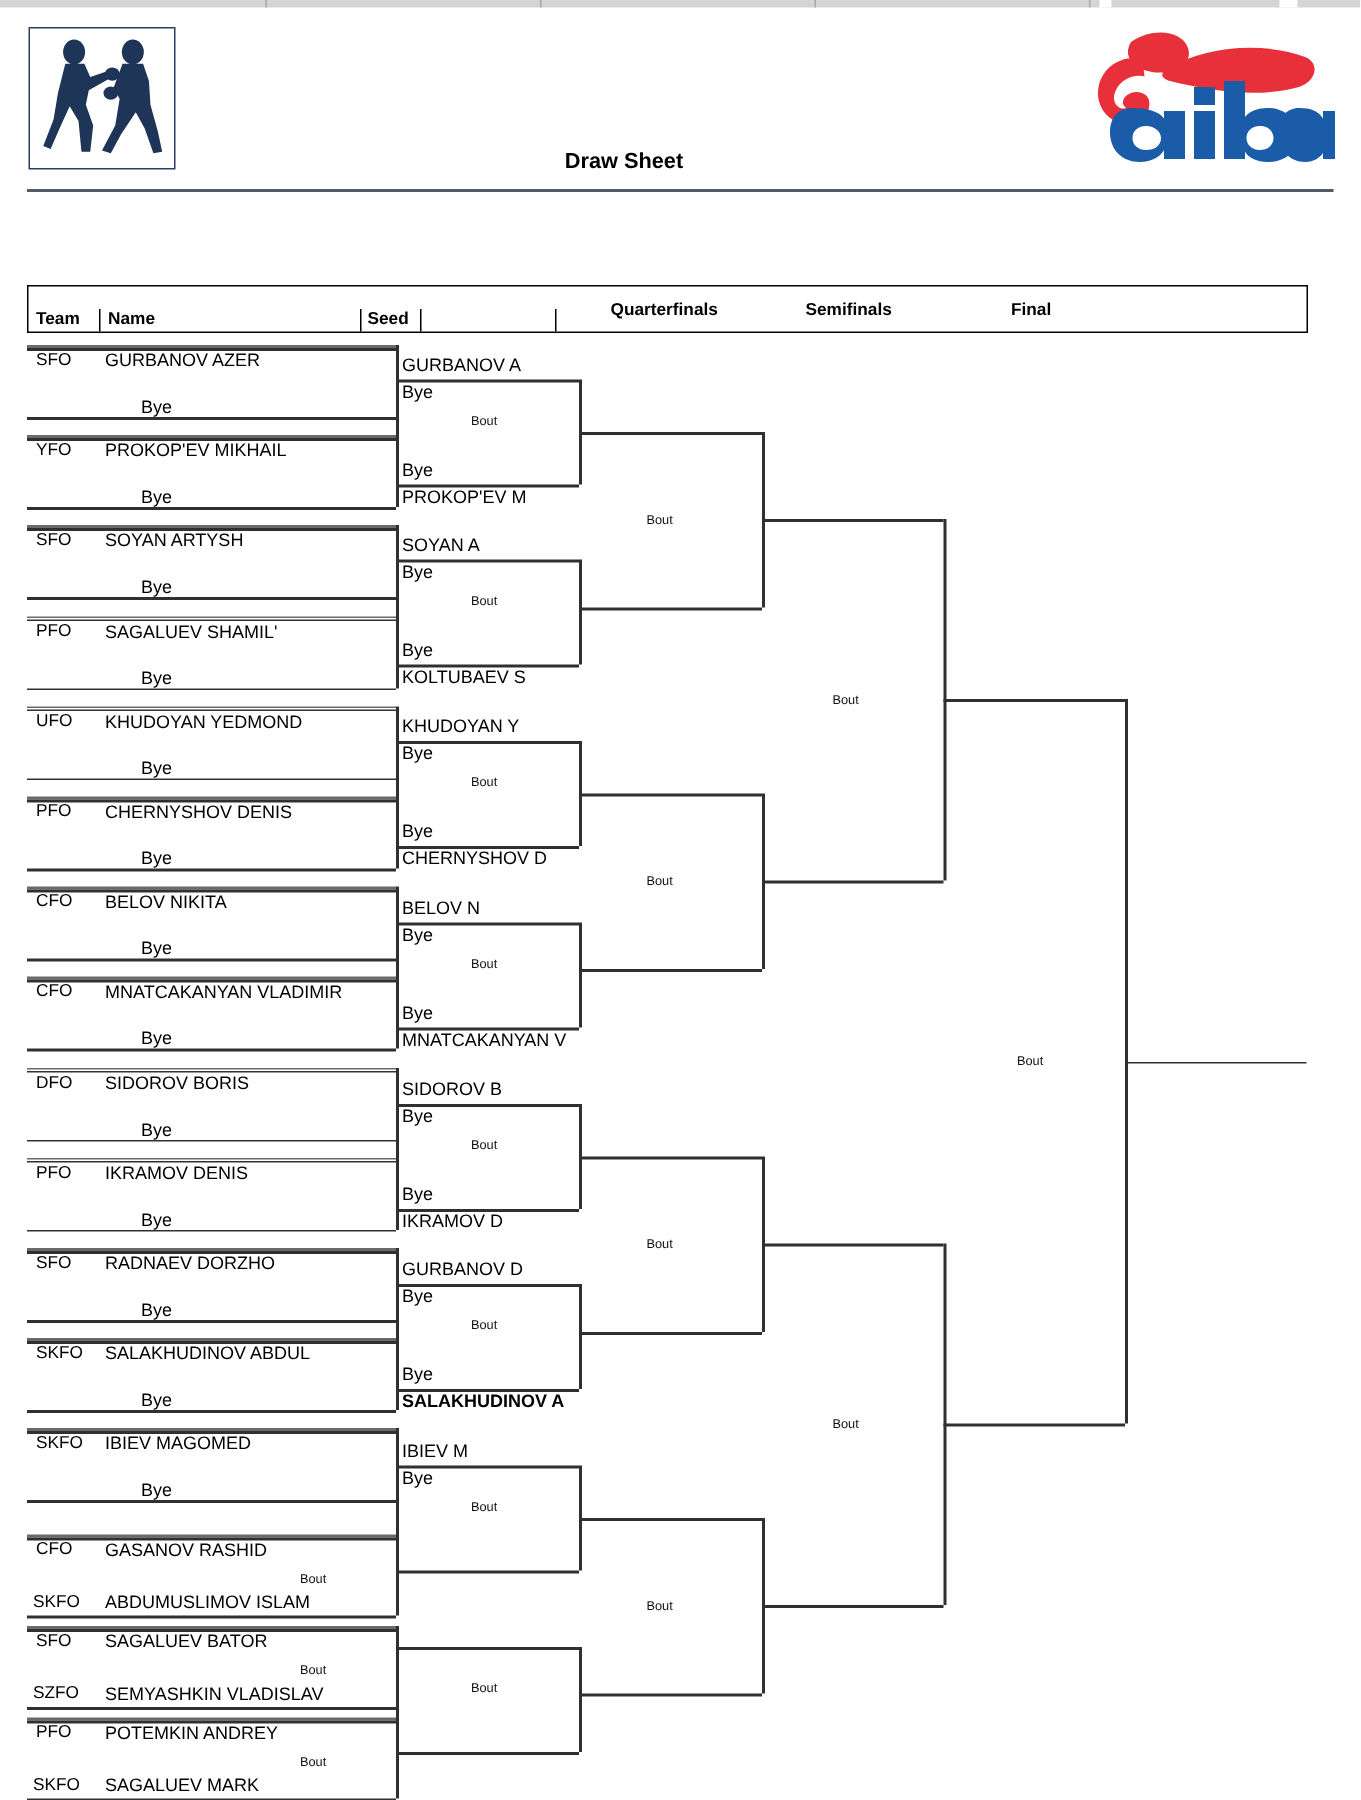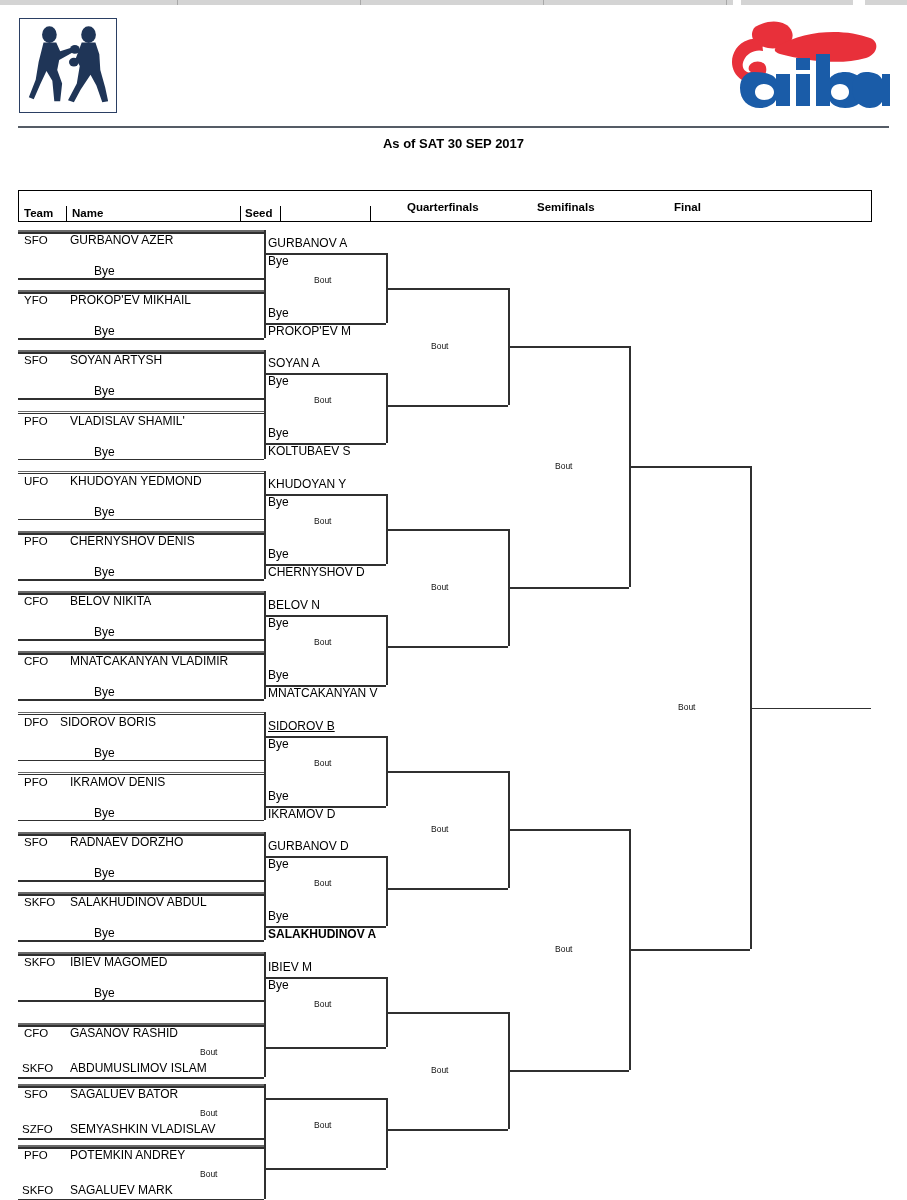--- a/index.html
+++ b/index.html
@@ -228,22 +228,22 @@
         <rect x="78" y="58" width="14" height="32"></rect>
         <rect x="78" y="42" width="14" height="12"></rect>
 
         <path d="M98 38 L112 38 L112 62 C115 58 121 56 127 56 C139 56 147 64 147 74 C147 85 139 92 127 92 C120 92 114 89 112 85 L112 90 L98 90 Z M122 68 C116 68 113 72 113 76 C113 80 116 84 122 84 C128 84 131 80 131 76 C131 72 128 68 122 68 Z"></path>
 
         <path d="M160 56 C152 56 146 62 146 72 C146 84 154 92 164 92 C170 92 174 89 176 86 L176 90 L186 90 L186 58 L176 58 L176 63 C173 58 168 56 160 56 Z" transform="translate(-12,0)"></path>
       </g>
     </svg>
   </div>
 
+  <div class="h-title" id="title-type">Draw Sheet</div>
   <div id="hr-under-title"></div>
-  <div id="asof">As of SAT 30 SEP 2017</div>
 
   <div id="hdr-table">
     <div class="hdr-cell" id="hdr-team">Team</div>
     <div class="hdr-cell" id="hdr-name">Name</div>
     <div class="hdr-cell" id="hdr-seed">Seed</div>
     <div class="hdr-cell" id="hdr-blank"></div>
     <div class="hdr-round" id="hdr-qf">Quarterfinals</div>
     <div class="hdr-round" id="hdr-sf">Semifinals</div>
     <div class="hdr-round" id="hdr-fi">Final</div>
   </div>
@@ -268,21 +268,21 @@
       <div class="hline" style="left:18px;top:398.4px;width:246px;"></div>
       <div class="vline" style="left:264px;top:350.4px;height:48px;"></div>
       <div class="team-code" style="left:24px;top:354.4px;">SFO</div>
       <div class="boxer-name" style="left:70px;top:353.4px;">SOYAN ARTYSH</div>
       <div class="bye-text" style="left:94px;top:384.4px;">Bye</div>
       <div class="hline gray" style="left:18px;top:410.6px;width:246px;"></div>
       <div class="hline" style="left:18px;top:412.6px;width:246px;"></div>
       <div class="hline" style="left:18px;top:458.6px;width:246px;"></div>
       <div class="vline" style="left:264px;top:410.6px;height:48px;"></div>
       <div class="team-code" style="left:24px;top:414.6px;">PFO</div>
-      <div class="boxer-name" style="left:70px;top:413.6px;">VLADISLAV SHAMIL'</div>
+      <div class="boxer-name" style="left:70px;top:413.6px;">SAGALUEV SHAMIL'</div>
       <div class="bye-text" style="left:94px;top:444.6px;">Bye</div>
       <div class="hline gray" style="left:18px;top:470.8px;width:246px;"></div>
       <div class="hline" style="left:18px;top:472.8px;width:246px;"></div>
       <div class="hline" style="left:18px;top:518.8px;width:246px;"></div>
       <div class="vline" style="left:264px;top:470.8px;height:47.99999999999994px;"></div>
       <div class="team-code" style="left:24px;top:474.8px;">UFO</div>
       <div class="boxer-name" style="left:70px;top:473.8px;">KHUDOYAN YEDMOND</div>
       <div class="bye-text" style="left:94px;top:504.79999999999995px;">Bye</div>
       <div class="hline gray" style="left:18px;top:531px;width:246px;"></div>
       <div class="hline" style="left:18px;top:533px;width:246px;"></div>
@@ -303,21 +303,21 @@
       <div class="hline" style="left:18px;top:699.4000000000001px;width:246px;"></div>
       <div class="vline" style="left:264px;top:651.4000000000001px;height:48px;"></div>
       <div class="team-code" style="left:24px;top:655.4000000000001px;">CFO</div>
       <div class="boxer-name" style="left:70px;top:654.4000000000001px;">MNATCAKANYAN VLADIMIR</div>
       <div class="bye-text" style="left:94px;top:685.4000000000001px;">Bye</div>
       <div class="hline gray" style="left:18px;top:711.6px;width:246px;"></div>
       <div class="hline" style="left:18px;top:713.6px;width:246px;"></div>
       <div class="hline" style="left:18px;top:759.6px;width:246px;"></div>
       <div class="vline" style="left:264px;top:711.6px;height:48px;"></div>
       <div class="team-code" style="left:24px;top:715.6px;">DFO</div>
-      <div class="boxer-name" style="left:60px;top:714.6px;">SIDOROV BORIS</div>
+      <div class="boxer-name" style="left:70px;top:714.6px;">SIDOROV BORIS</div>
       <div class="bye-text" style="left:94px;top:745.6px;">Bye</div>
       <div class="hline gray" style="left:18px;top:771.8000000000001px;width:246px;"></div>
       <div class="hline" style="left:18px;top:773.8000000000001px;width:246px;"></div>
       <div class="hline" style="left:18px;top:819.8000000000001px;width:246px;"></div>
       <div class="vline" style="left:264px;top:771.8000000000001px;height:48px;"></div>
       <div class="team-code" style="left:24px;top:775.8000000000001px;">PFO</div>
       <div class="boxer-name" style="left:70px;top:774.8000000000001px;">IKRAMOV DENIS</div>
       <div class="bye-text" style="left:94px;top:805.8000000000001px;">Bye</div>
       <div class="hline gray" style="left:18px;top:832px;width:246px;"></div>
       <div class="hline" style="left:18px;top:834px;width:246px;"></div>
@@ -400,21 +400,21 @@
       <div class="vline" style="left:264px;top:615px;height:70px;"></div>
       <div class="r2-name" style="left:268px;top:598px;">BELOV N</div>
       <div class="bye-text" style="left:268px;top:616px;">Bye</div>
       <div class="bye-text" style="left:268px;top:668px;">Bye</div>
       <div class="r2-name" style="left:268px;top:686px;">MNATCAKANYAN V</div>
       <div class="bout-label" style="left:314px;top:637px;">Bout</div>
       <div class="hline" style="left:264px;top:736px;width:122px;"></div>
       <div class="hline" style="left:264px;top:806px;width:122px;"></div>
       <div class="vline" style="left:386px;top:736px;height:70px;"></div>
       <div class="vline" style="left:264px;top:736px;height:70px;"></div>
-      <div class="r2-name" style="left:268px;top:719px;text-decoration:underline;">SIDOROV B</div>
+      <div class="r2-name" style="left:268px;top:719px;">SIDOROV B</div>
       <div class="bye-text" style="left:268px;top:737px;">Bye</div>
       <div class="bye-text" style="left:268px;top:789px;">Bye</div>
       <div class="r2-name" style="left:268px;top:807px;">IKRAMOV D</div>
       <div class="bout-label" style="left:314px;top:758px;">Bout</div>
       <div class="hline" style="left:264px;top:856px;width:122px;"></div>
       <div class="hline" style="left:264px;top:926px;width:122px;"></div>
       <div class="vline" style="left:386px;top:856px;height:70px;"></div>
       <div class="vline" style="left:264px;top:856px;height:70px;"></div>
       <div class="r2-name" style="left:268px;top:839px;">GURBANOV D</div>
       <div class="bye-text" style="left:268px;top:857px;">Bye</div>

